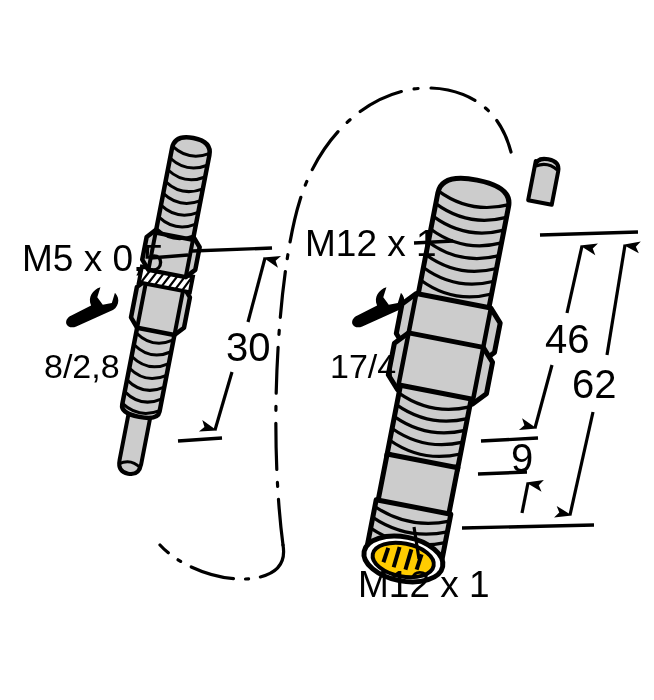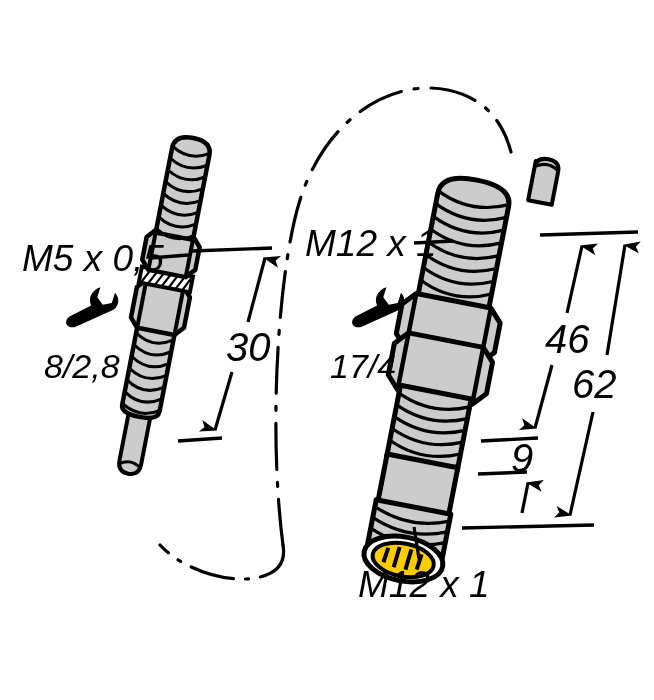--- a/index.html
+++ b/index.html
@@ -13,21 +13,20 @@
     font-family: "Liberation Sans", sans-serif;
     overflow: hidden;
     position: relative;
   }
   #drawing-root {
     position: absolute;
     left: 0;
     top: 0;
     width: 654px;
     height: 700px;
-    font-style: italic;
   }
   svg {
     display: block;
   }
   text {
     font-family: "Liberation Sans", sans-serif;
     fill: #000000;
     white-space: pre;
   }
   .dim-text {

